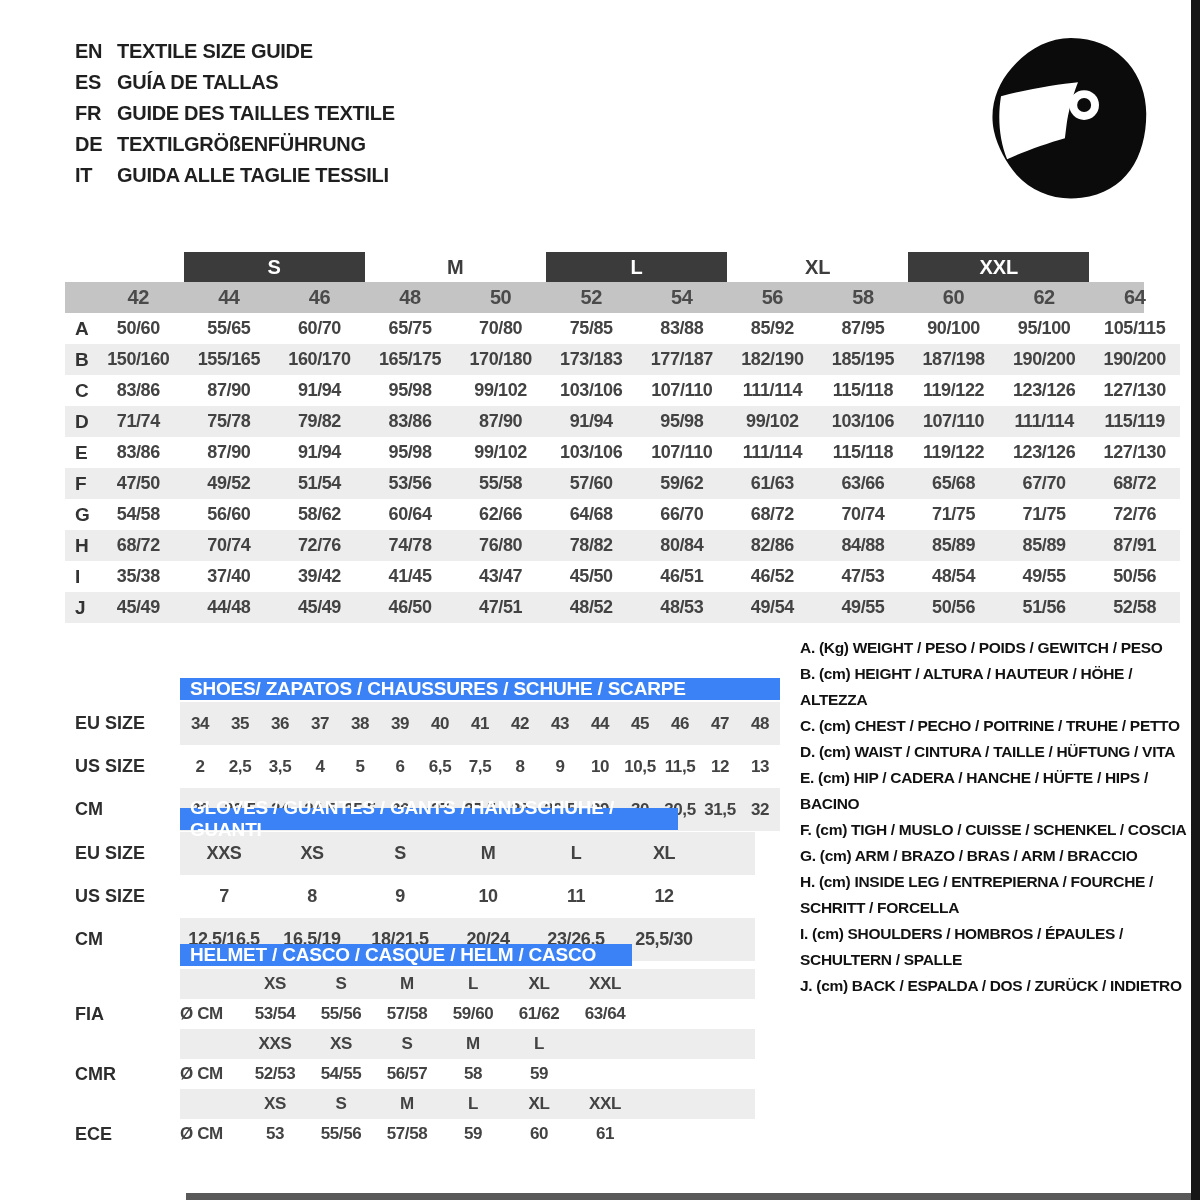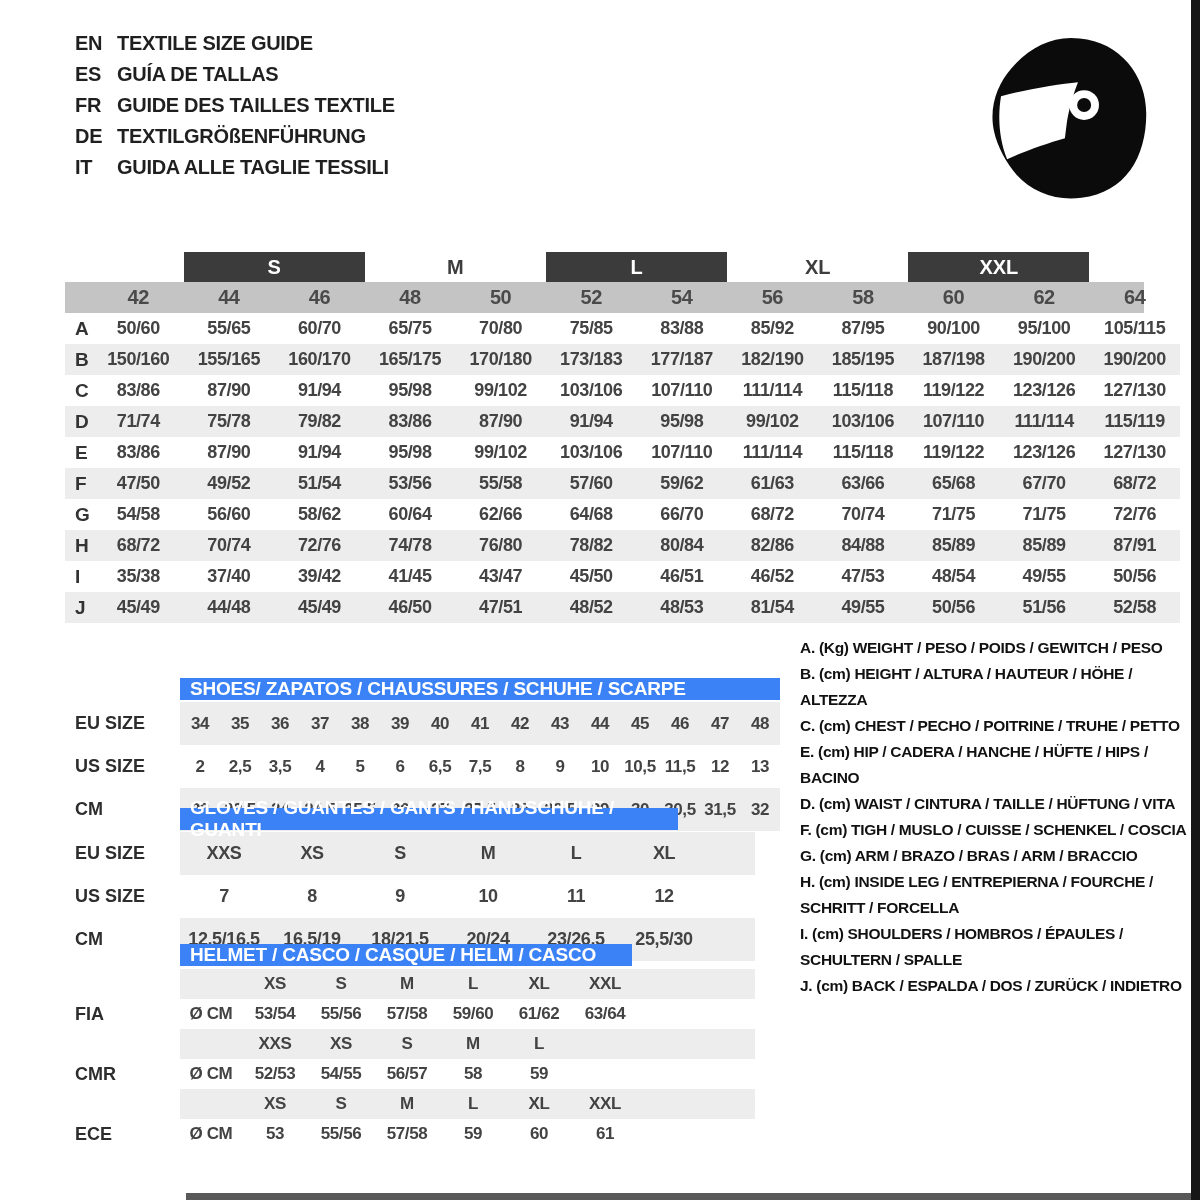--- a/index.html
+++ b/index.html
@@ -2,21 +2,21 @@
 <html><head>
 <meta charset="utf-8">
 <style>
   * { margin:0; padding:0; box-sizing:border-box; }
   html,body { width:1200px; height:1200px; background:#fff; }
   body { position:relative; overflow:hidden;
          font-family:"Liberation Sans", sans-serif; font-weight:700; color:#434343; }
 
   
   .langs { position:absolute; left:75px; top:32px; list-style:none; }
-  .lang-row { display:flex; height:31px; align-items:flex-start; font-size:20px; color:#1f1f1f; letter-spacing:-0.3px; }
+  .lang-row { display:flex; height:31px; align-items:flex-end; font-size:20px; color:#1f1f1f; letter-spacing:-0.3px; }
   .lang-code { width:42px; }
   .lang-title { }
 
   
   .helmet-box { position:absolute; left:980px; top:28px; width:175px; height:175px; }
 
   
   .textile { position:absolute; left:65px; top:252px; width:1115px; font-size:18px; }
   .ggrid { display:grid; grid-template-columns:28px repeat(12,1fr); }
   .group-row { height:30px; }
@@ -40,21 +40,21 @@
   .helmet-tbl { position:absolute; left:65px; top:944px; width:690px; font-size:17px; }
   .helmet-tbl .bar { margin-left:115px; width:452px; margin-bottom:3px; }
 
   .srow { display:grid; height:43px; align-items:center; }
   .srow.stripe { background-image:linear-gradient(90deg,transparent 115px,#ededed 115px); }
   .shoes  .srow { grid-template-columns:115px repeat(15,1fr); }
   .gloves .srow { grid-template-columns:115px repeat(6,88px) 1fr; }
   .hrow { display:grid; grid-template-columns:115px 62px repeat(6,66px) 1fr; height:30px; align-items:center; }
   .hrow.stripe { background-image:linear-gradient(90deg,transparent 115px,#ededed 115px); }
   .srow .rl, .hrow .rl { font-size:18px; color:#2d2d2d; }
-  .uc { text-align:center; letter-spacing:-0.4px; }
+  .uc { text-align:left; letter-spacing:-0.4px; }
   .srow .tc, .hrow .tc, .uc { font-size:17px; }
   .gloves .srow .tc { font-size:18px; }
 
   
   .legend { position:absolute; left:800px; top:635px; width:390px; }
   .legend-line { font-size:15.5px; line-height:26px; color:#111; letter-spacing:-0.3px; }
 
   
   .edge-right  { position:absolute; left:1191px; top:0; width:9px; height:1200px; background:#161616; }
   .edge-bottom { position:absolute; left:186px; top:1193px; width:1014px; height:7px; background:#595959; }
@@ -257,21 +257,21 @@
       </div>
       <div class="trow stripe">
         <div class="rl">J</div>
         <div class="tc">45/49</div>
         <div class="tc">44/48</div>
         <div class="tc">45/49</div>
         <div class="tc">46/50</div>
         <div class="tc">47/51</div>
         <div class="tc">48/52</div>
         <div class="tc">48/53</div>
-        <div class="tc">81/54</div>
+        <div class="tc">49/54</div>
         <div class="tc">49/55</div>
         <div class="tc">50/56</div>
         <div class="tc">51/56</div>
         <div class="tc">52/58</div>
       </div>
     </div>
 </section>
 
 <section class="shoes">
   <div class="bar">SHOES/ ZAPATOS / CHAUSSURES / SCHUHE / SCARPE</div>
@@ -427,22 +427,22 @@
         <div class="tc">60</div>
         <div class="tc">61</div>
       </div>
     </div>
 </section>
 
 <aside class="legend">
     <div class="legend-line">A. (Kg) WEIGHT / PESO / POIDS / GEWITCH / PESO</div>
     <div class="legend-line">B. (cm) HEIGHT / ALTURA / HAUTEUR / HÖHE / ALTEZZA</div>
     <div class="legend-line">C. (cm) CHEST / PECHO / POITRINE / TRUHE / PETTO</div>
+    <div class="legend-line">D. (cm) WAIST / CINTURA / TAILLE / HÜFTUNG / VITA</div>
     <div class="legend-line">E. (cm) HIP / CADERA / HANCHE / HÜFTE / HIPS / BACINO</div>
-    <div class="legend-line">D. (cm) WAIST / CINTURA / TAILLE / HÜFTUNG / VITA</div>
     <div class="legend-line">F. (cm) TIGH / MUSLO / CUISSE / SCHENKEL / COSCIA</div>
     <div class="legend-line">G. (cm) ARM / BRAZO / BRAS / ARM / BRACCIO</div>
     <div class="legend-line">H. (cm) INSIDE LEG / ENTREPIERNA / FOURCHE / SCHRITT / FORCELLA</div>
     <div class="legend-line">I. (cm) SHOULDERS / HOMBROS / ÉPAULES / SCHULTERN / SPALLE</div>
     <div class="legend-line">J. (cm) BACK / ESPALDA / DOS / ZURÜCK / INDIETRO</div>
   </aside>
 
 <div class="edge-bottom"></div>
 <div class="edge-right"></div>
 

